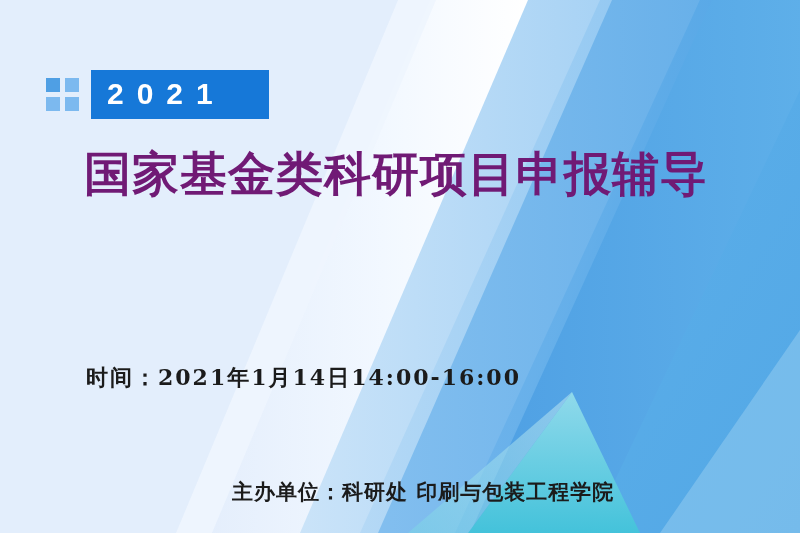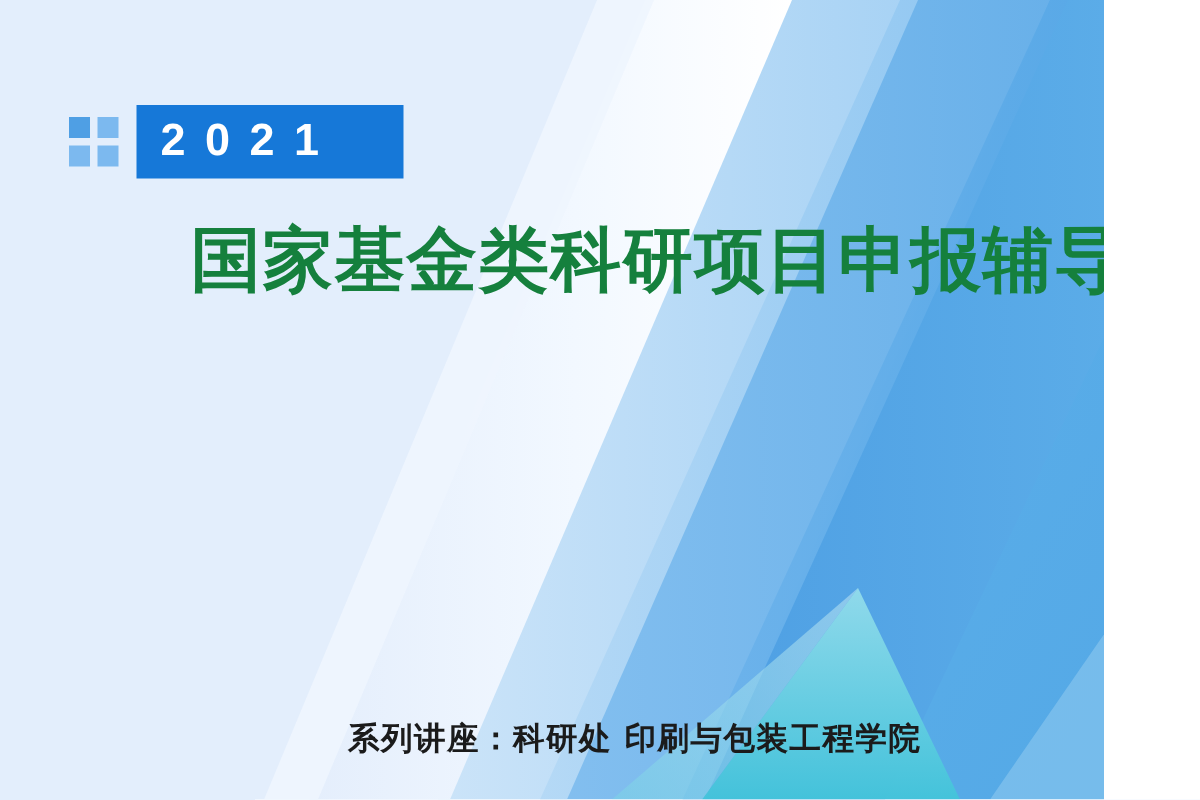--- a/index.html
+++ b/index.html
@@ -7,21 +7,21 @@
     margin: 0;
     padding: 0;
     background: #ffffff;
   }
   body {
     font-family: "Liberation Sans", "DejaVu Sans", sans-serif;
   }
 
   #poster {
     position: relative;
-    width: 736px;
+    width: 800px;
     height: 533px;
     overflow: hidden;
     background: #e3eefc;
   }
 
   
   .bg-layer {
     position: absolute;
     inset: 0;
     width: 800px;
@@ -71,28 +71,27 @@
   }
 
   
   .title-block {
     position: absolute;
     left: 84px;
     top: 143px;
     z-index: 3;
   }
   .title-line {
-    color: #15803d;
+    color: #701a75;
     font-size: 47px;
     font-weight: bold;
     line-height: 1.33;
     letter-spacing: 1px;
     white-space: nowrap;
     font-family: "DejaVu Sans", "Liberation Sans", sans-serif;
-    margin-left: 43px;
   }
 
   
   .info-block {
     position: absolute;
     left: 86px;
     top: 357px;
     z-index: 3;
   }
   .info-line {
@@ -185,17 +184,18 @@
       <i></i>
     </span>
     <span class="year-badge">2021</span>
   </div>
 
   <div class="title-block">
     <div class="title-line">国家基金类科研项目申报辅导</div>
   </div>
 
   <div class="info-block">
+    <div class="info-line">时间：2021年1月14日14:00-16:00</div>
   </div>
 
-  <div class="organizer">系列讲座：科研处  印刷与包装工程学院</div>
+  <div class="organizer">主办单位：科研处  印刷与包装工程学院</div>
 
 </div>
 
 </body></html>

